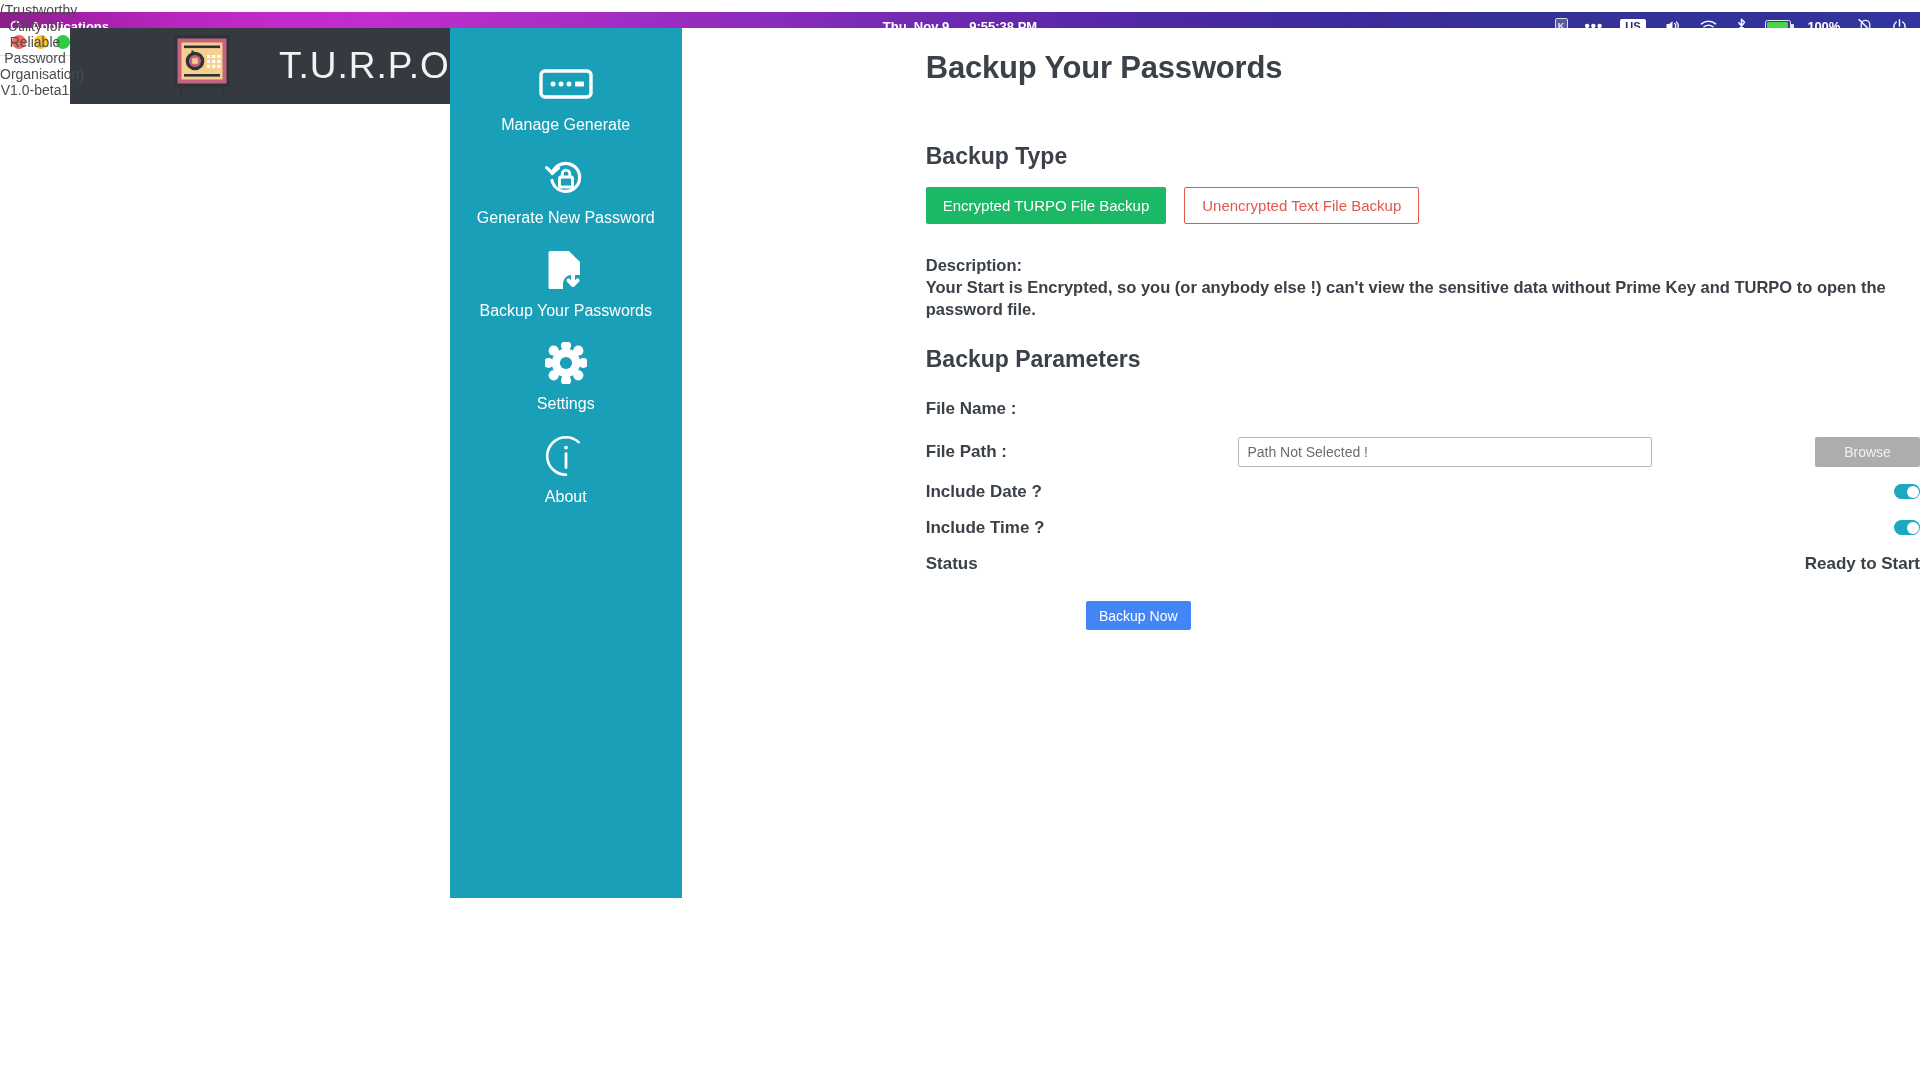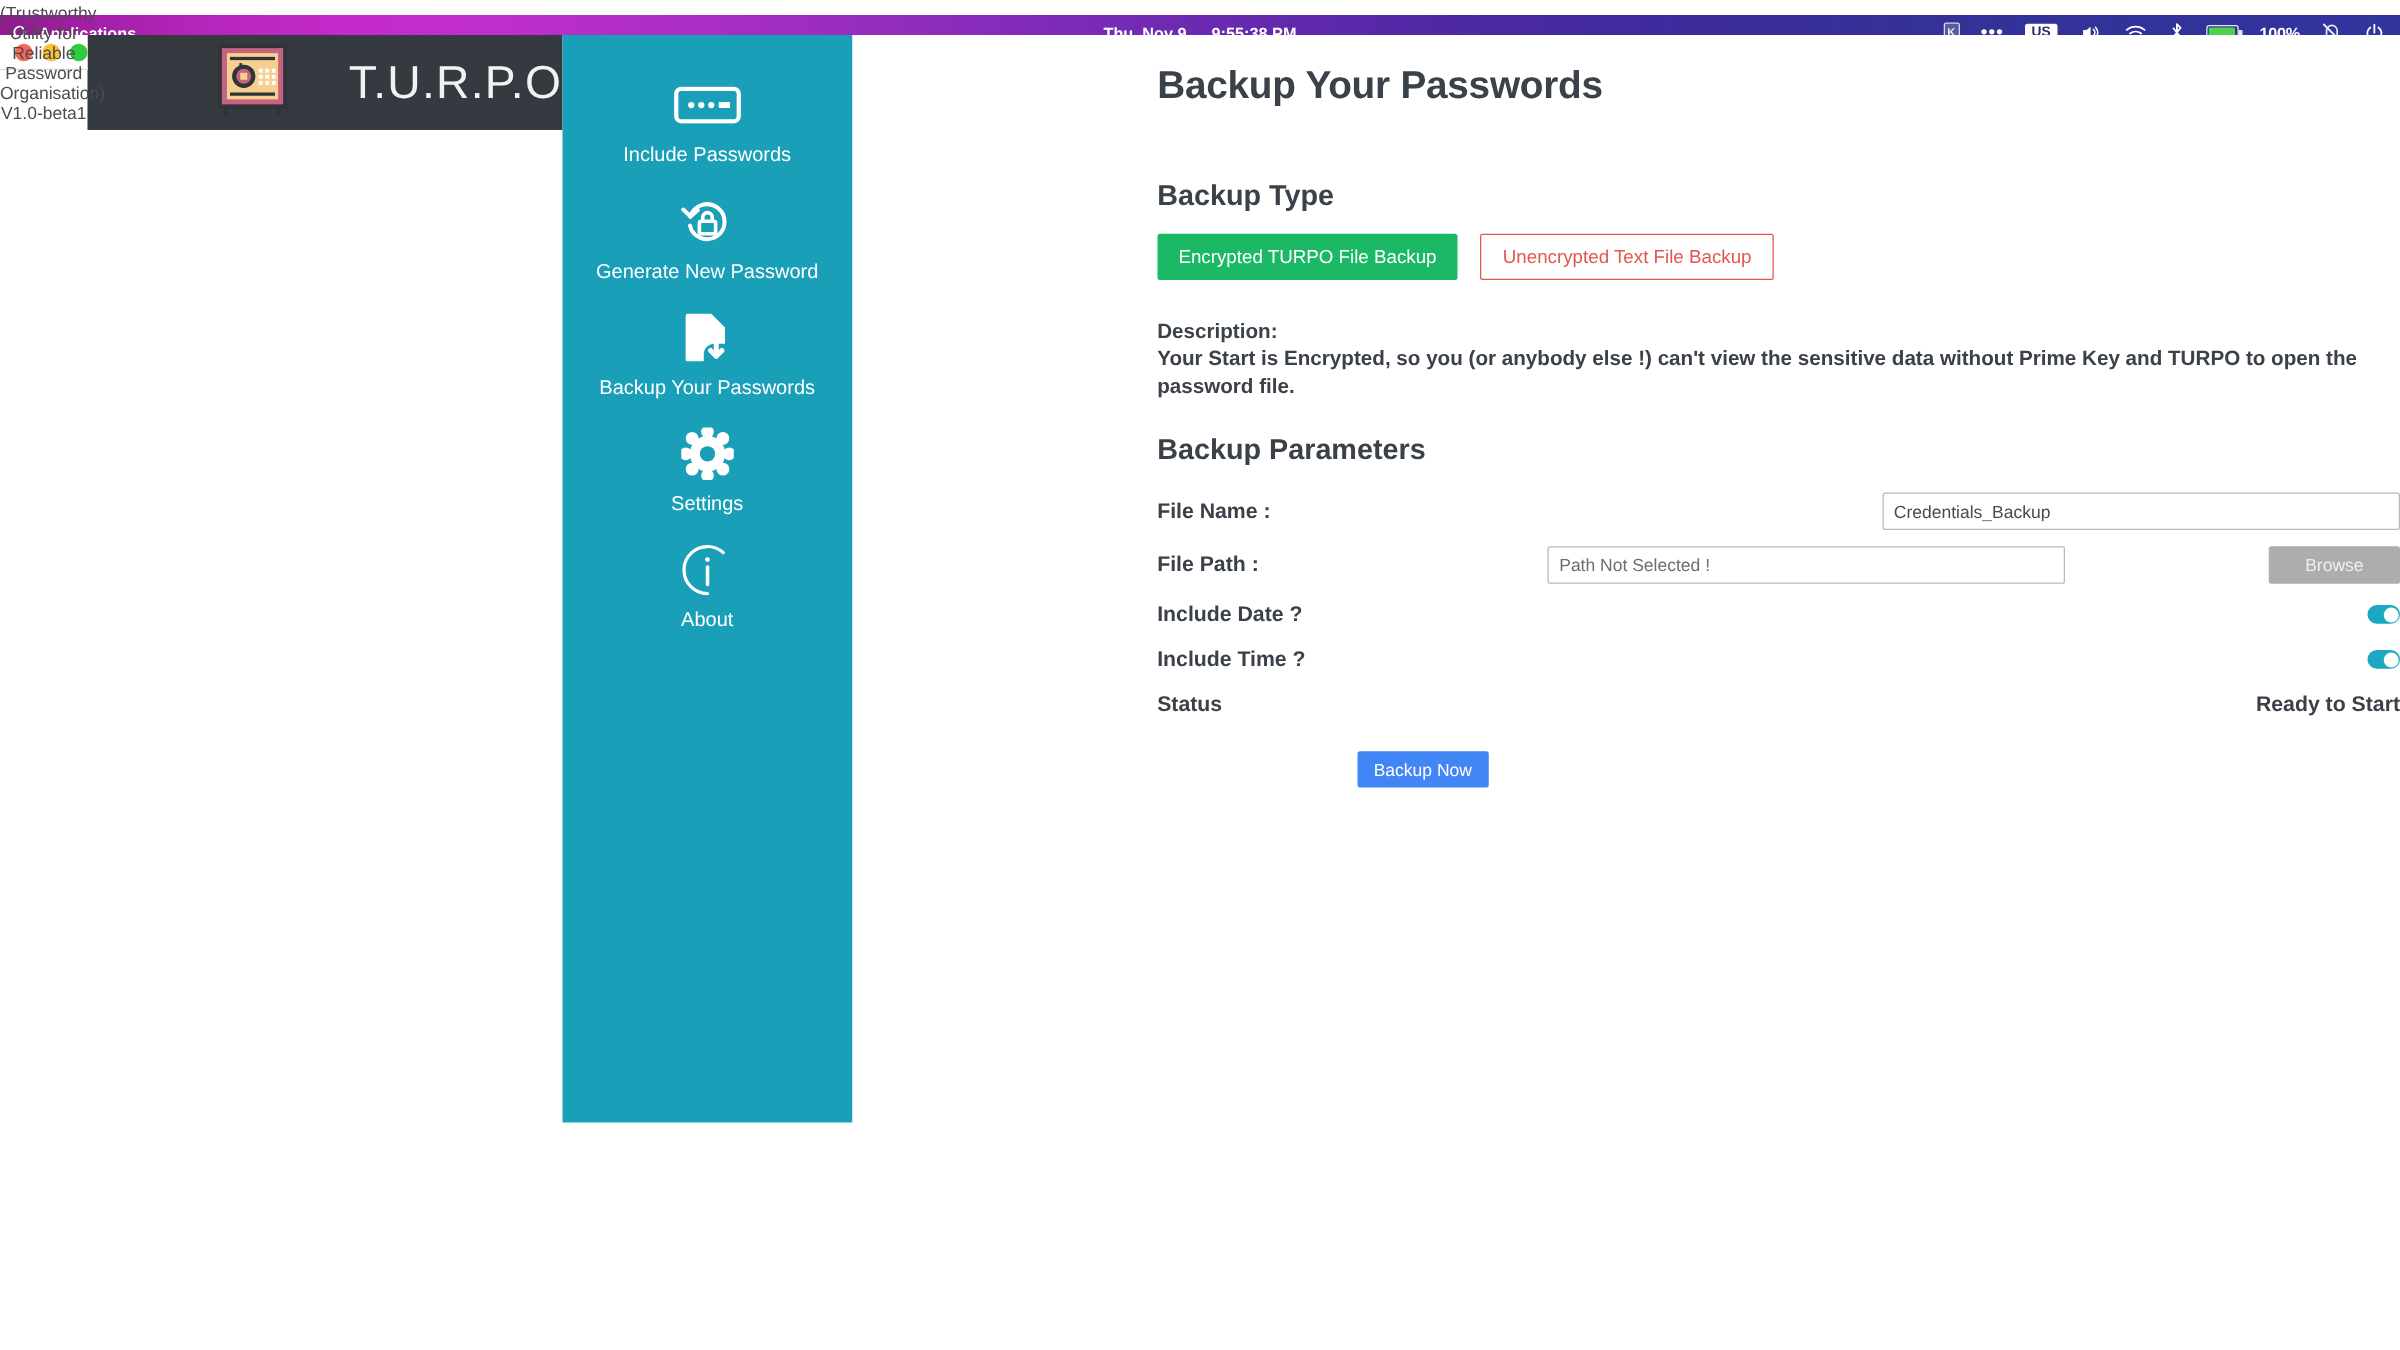--- a/index.html
+++ b/index.html
@@ -295,21 +295,21 @@
           <svg width="54" height="30" viewBox="0 0 54 30" fill="none" stroke="#ffffff" stroke-width="3.4">
             <rect x="2" y="2" width="50" height="26" rx="4"></rect>
             <g fill="#ffffff" stroke="none">
               <circle cx="14" cy="15" r="2.5"></circle>
               <circle cx="22" cy="15" r="2.5"></circle>
               <circle cx="30" cy="15" r="2.5"></circle>
               <rect x="36" y="12.6" width="9" height="4.8" rx="0.6"></rect>
             </g>
           </svg>
         </span>
-        <span class="nav-label">Include Passwords</span>
+        <span class="nav-label">Manage Generate</span>
       </div>
 
       <div class="nav-item">
         <span class="nav-icon">
           <svg width="44" height="42" viewBox="0 0 44 42" fill="none" stroke="#ffffff" stroke-width="3.2" stroke-linecap="round">
             <path d="M8.2 17.5A14 14 0 1 1 8 24.5"></path>
             <path d="M2.6 11.6l5.8 5.6 6-5.2"></path>
             <rect x="15.5" y="21" width="13" height="10" rx="1.6" fill="none" stroke-width="2.9"></rect>
             <path d="M18.2 21v-3.1a3.8 3.8 0 0 1 7.6 0V21" stroke-width="2.9"></path>
           </svg>
@@ -376,21 +376,20 @@
         <div class="d-label">Description:</div>
         <div class="d-text">Your Start is Encrypted, so you (or anybody else !) can't view the sensitive data without Prime Key and TURPO to open the password file.</div>
       </div>
 
       <h2 class="sec">Backup Parameters</h2>
 
       <div id="form">
 
         <div class="frow">
           <span class="flabel">File Name :</span>
-          <input class="finput" type="text" value="Credentials_Backup" style="">
         </div>
 
         <div class="frow">
           <span class="flabel">File Path :</span>
           <input class="finput" type="text" placeholder="Path Not Selected !" style="">
           <button class="btn-browse">Browse</button>
         </div>
 
         <div class="frow" style="height:31px;">
           <span class="flabel">Include Date ?</span>

